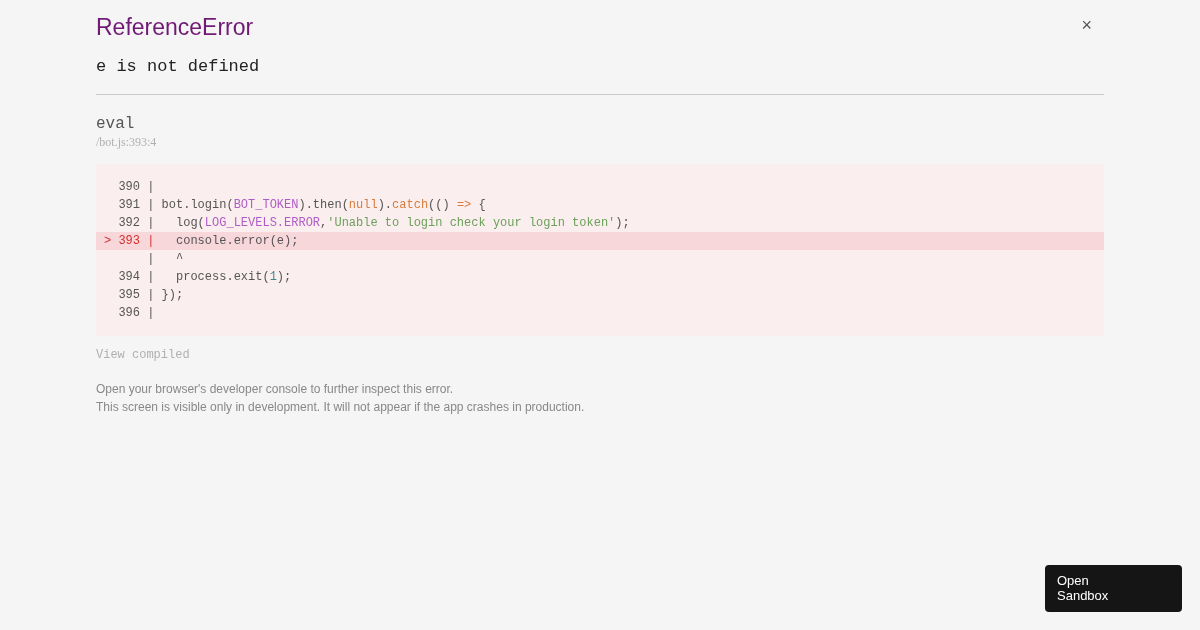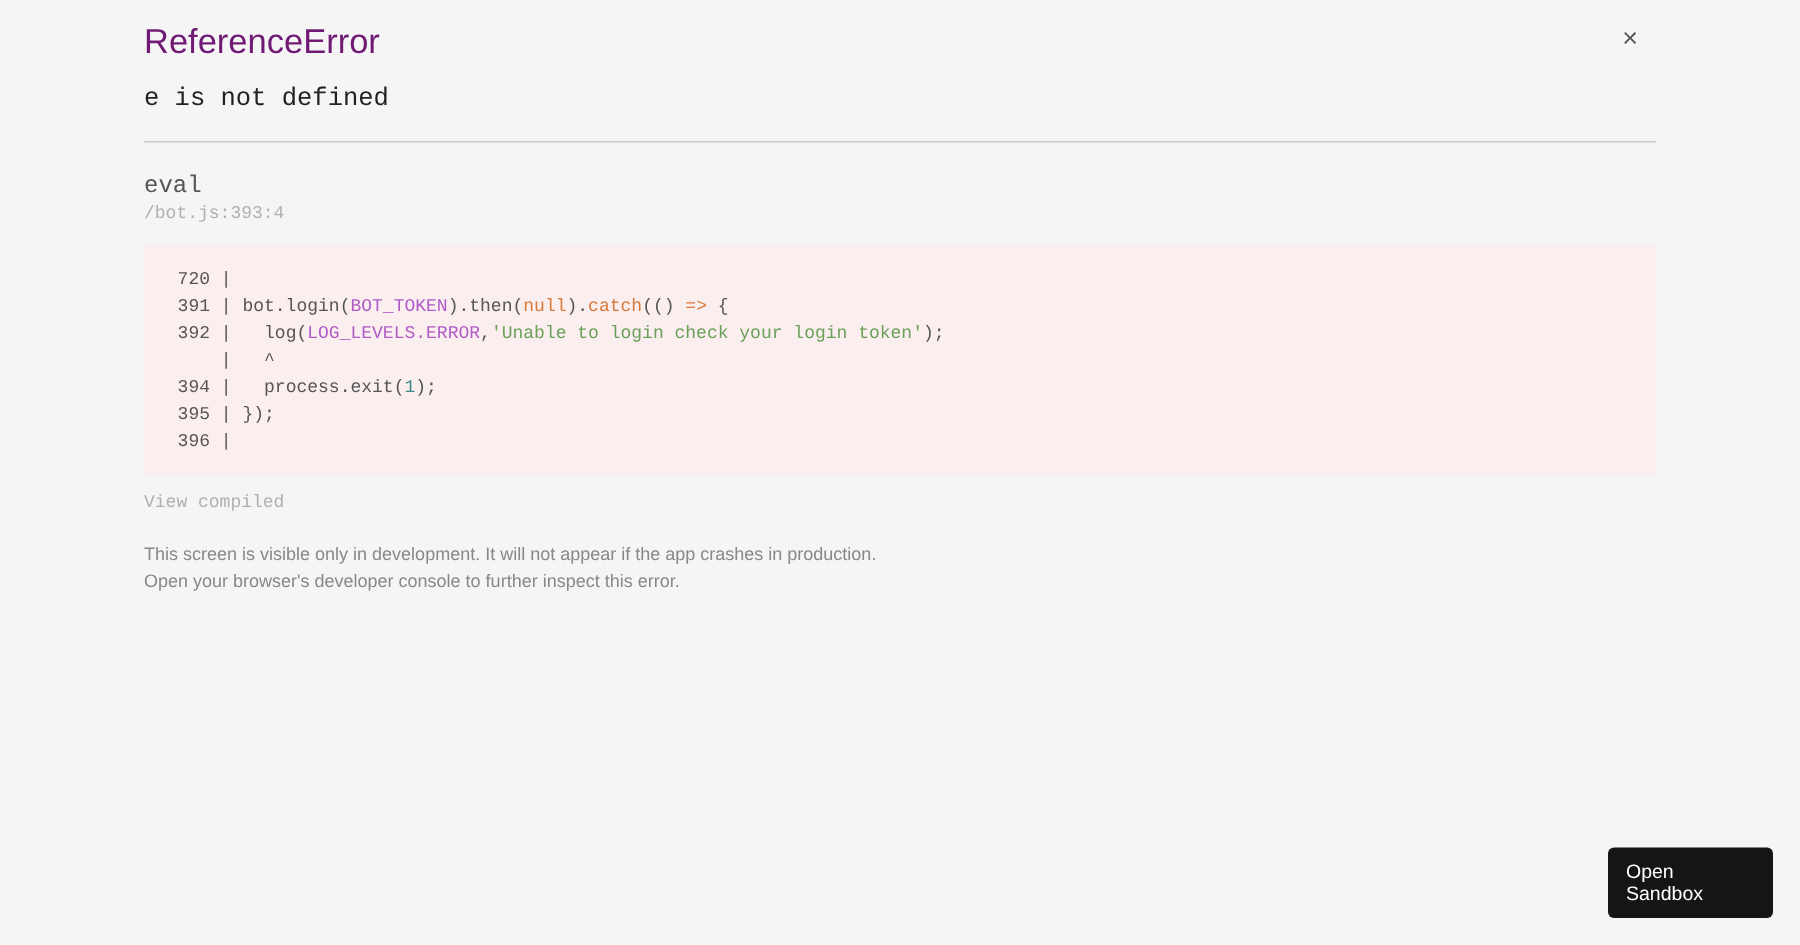--- a/index.html
+++ b/index.html
@@ -36,21 +36,21 @@
       border-top: 1px solid #ccc;
       margin-bottom: 18px;
     }
     .stack-header {
       font-family: "Courier New", Courier, monospace;
       font-size: 16px;
       color: #555;
       line-height: 1.4;
     }
     .stack-location {
-      font-family: Liberation Mono, monospace;
+      font-family: Liberation Serif, serif;
       font-size: 12px;
       color: #b0b0b0;
       margin-bottom: 14px;
     }
     .code-block {
       background: #fbeeee;
       padding: 14px 8px;
       font-family: "Courier New", Courier, monospace;
       font-size: 12px;
       line-height: 1.5;
@@ -99,49 +99,49 @@
       right: 18px;
       background: #151515;
       color: #fff;
       font-size: 13px;
       border: none;
       padding: 8px 12px;
       border-radius: 4px;
       cursor: pointer;
       text-align: left;
       line-height: 1.2;
-      width: 110px;
+      width: 137px;
     }
   </style>
 </head>
 <body>
 
 <div class="container">
   <button class="close-btn">×</button>
 
   <h1 class="error-title">ReferenceError</h1>
   <div class="error-message">e is not defined</div>
 
   <hr class="divider">
 
   <div class="stack-header">eval</div>
   <div class="stack-location">/bot.js:393:4</div>
 
-  <div class="code-block"><span>  720 | </span>
+  <div class="code-block"><span>  390 | </span>
 <span><span>  391 | </span><span>bot.login(</span><span class="tok-purple">BOT_TOKEN</span><span>).then(</span><span class="tok-orange">null</span><span>).</span><span class="tok-orange">catch</span><span>(() </span><span class="tok-orange">=&gt;</span><span> {</span></span>
 <span><span>  392 |   </span><span>log(</span><span class="tok-purple">LOG_LEVELS.ERROR</span><span>,</span><span class="tok-green">'Unable to login check your login token'</span><span>);</span></span>
-<span>      |   ^</span>
+<span class="hl-line"><span class="tok-red">&gt; 393 |   </span><span>console.error(e);</span></span><span>      |   ^</span>
 <span><span>  394 |   </span><span>process.exit(</span><span class="tok-teal">1</span><span>);</span></span>
 <span>  395 | });</span>
 <span>  396 | </span></div>
 
   <span class="view-compiled">View compiled</span>
 
   <div class="footer-text">
+    <div>Open your browser's developer console to further inspect this error.</div>
     <div>This screen is visible only in development. It will not appear if the app crashes in production.</div>
-    <div>Open your browser's developer console to further inspect this error.</div>
   </div>
 </div>
 
 <button class="open-sandbox">
   <span>Open</span><br>
   <span>Sandbox</span>
 </button>
 
 </body></html>

